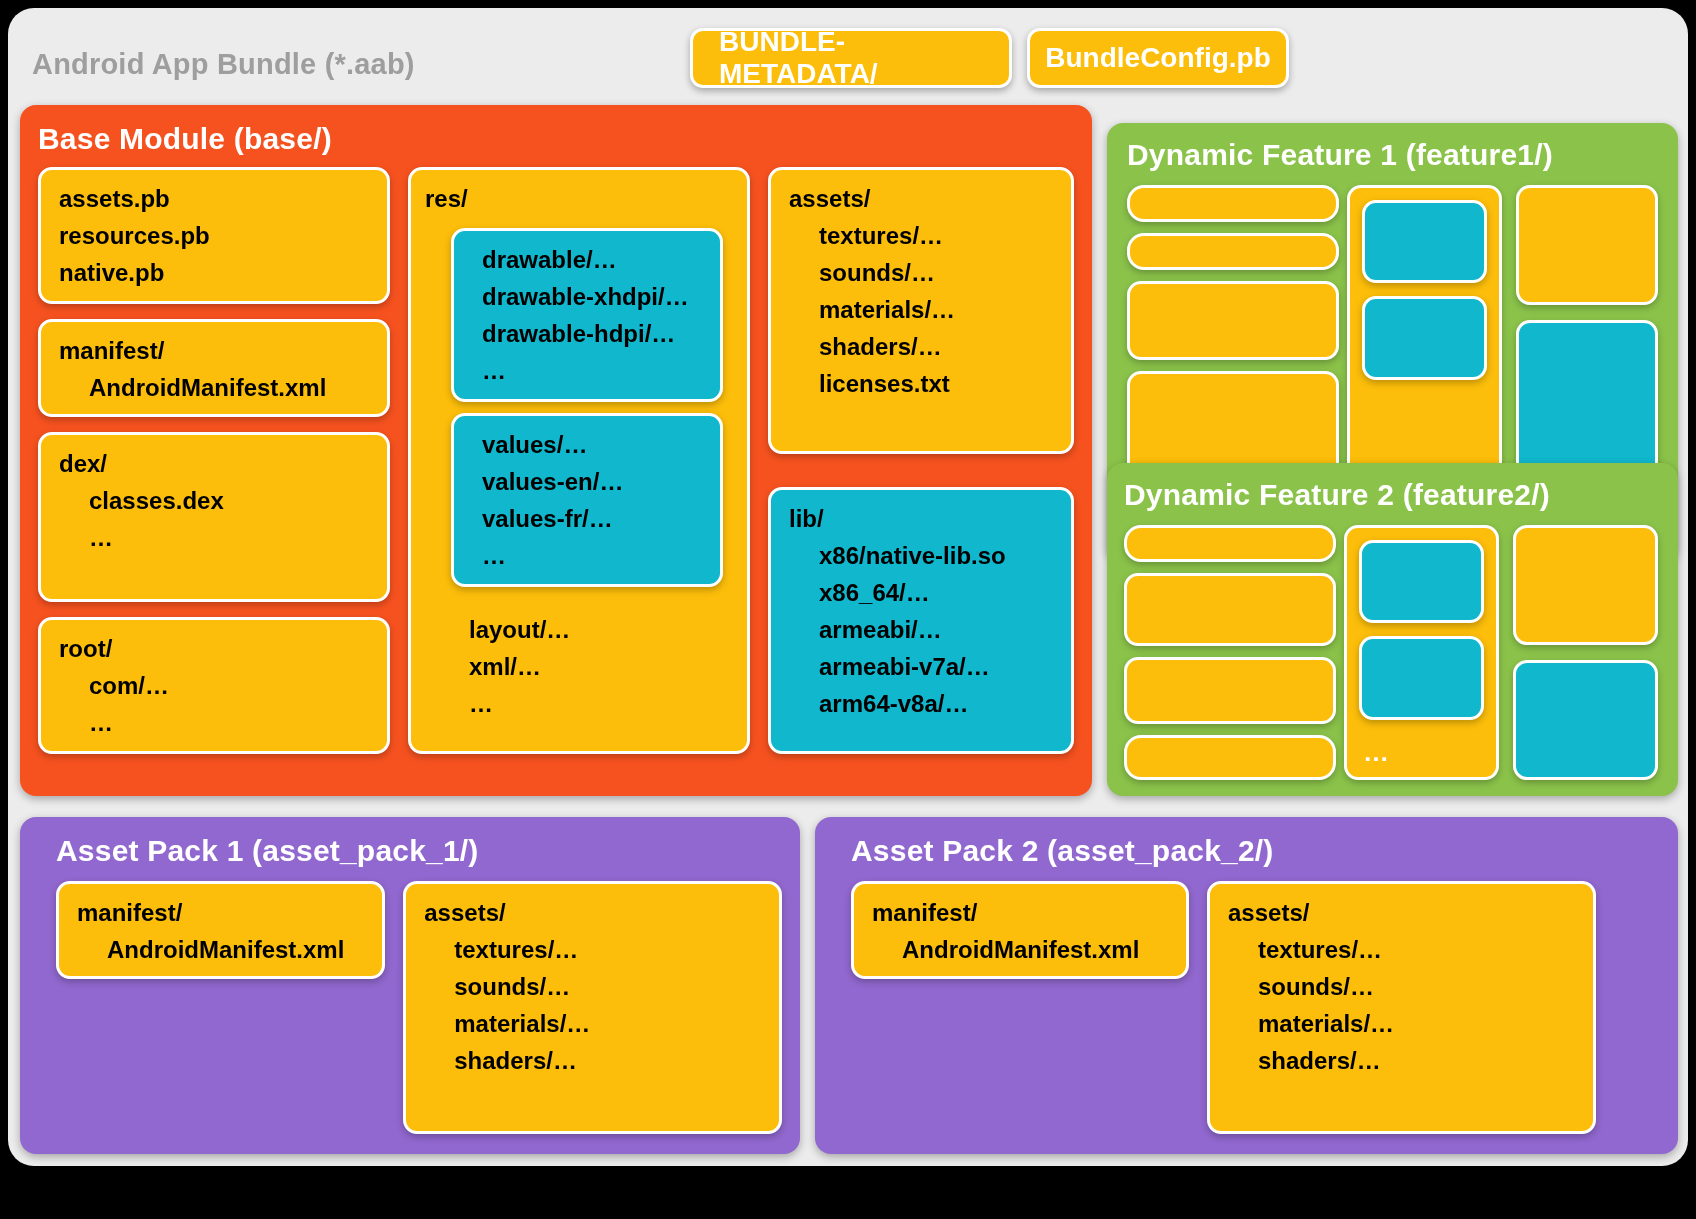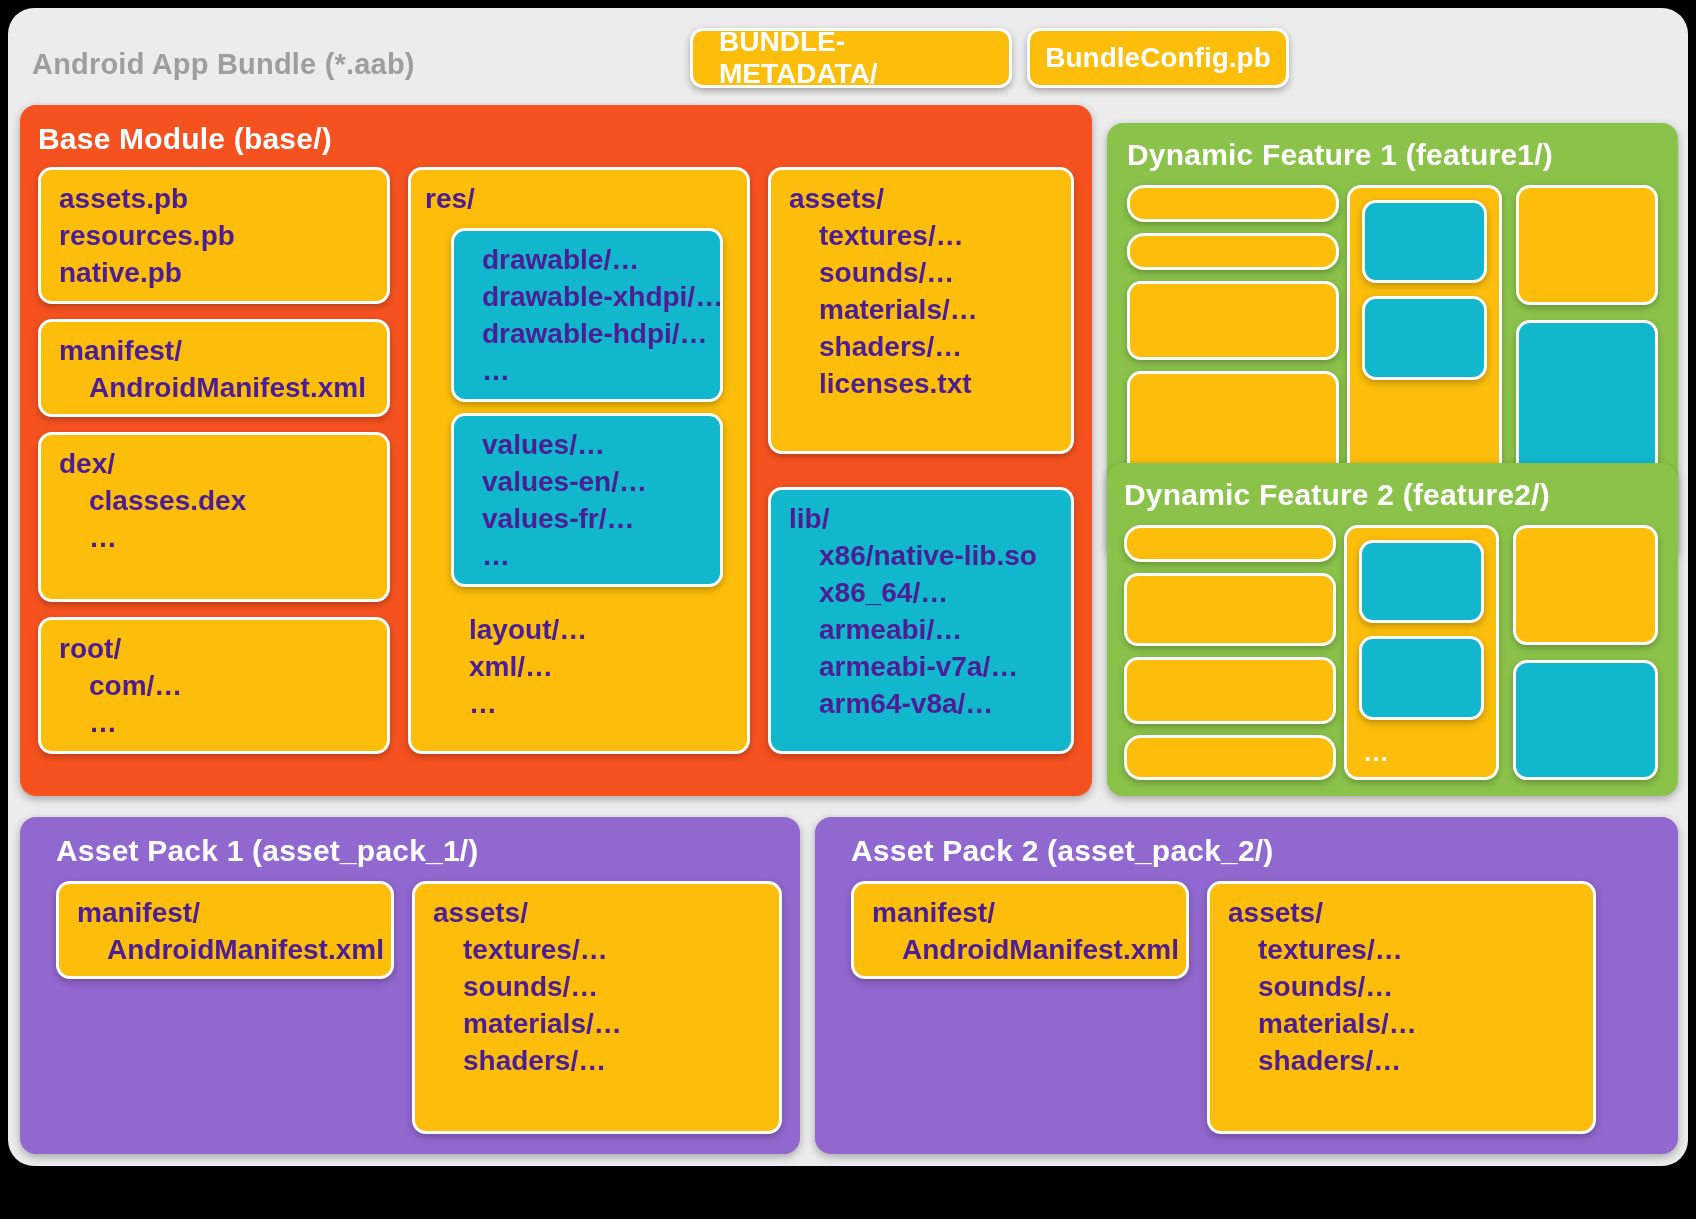--- a/index.html
+++ b/index.html
@@ -47,22 +47,22 @@
 
   
   .base{left:12px;top:97px;width:1072px;height:691px;background:var(--base-orange);padding:14px 18px 18px 18px;}
   .base-cols{display:flex;gap:18px;margin-top:8px;height:587px;}
   .bcol{display:flex;flex-direction:column;gap:15px;}
   .bcol1{width:352px;}
   .bcol2{width:342px;}
   .bcol3{flex:1;}
 
   .ybox,.cbox{
-    border:3px solid #fff;border-radius:14px;color:#4c1d95;
-    padding:10px 18px;font-size:28px;line-height:37px;
+    border:3px solid #fff;border-radius:14px;color:#000000;
+    padding:10px 18px;font-size:24px;line-height:37px;
     box-shadow:0 3px 7px rgba(0,0,0,.25);
   }
   .ybox{background:var(--folder-yellow);}
   .cbox{background:var(--config-cyan);}
   .ln{white-space:nowrap;}
   .sub{padding-left:30px;}
 
   .pb-box{height:137px;}
   .manifest-box{height:98px;}
   .dex-box{height:172px;}

